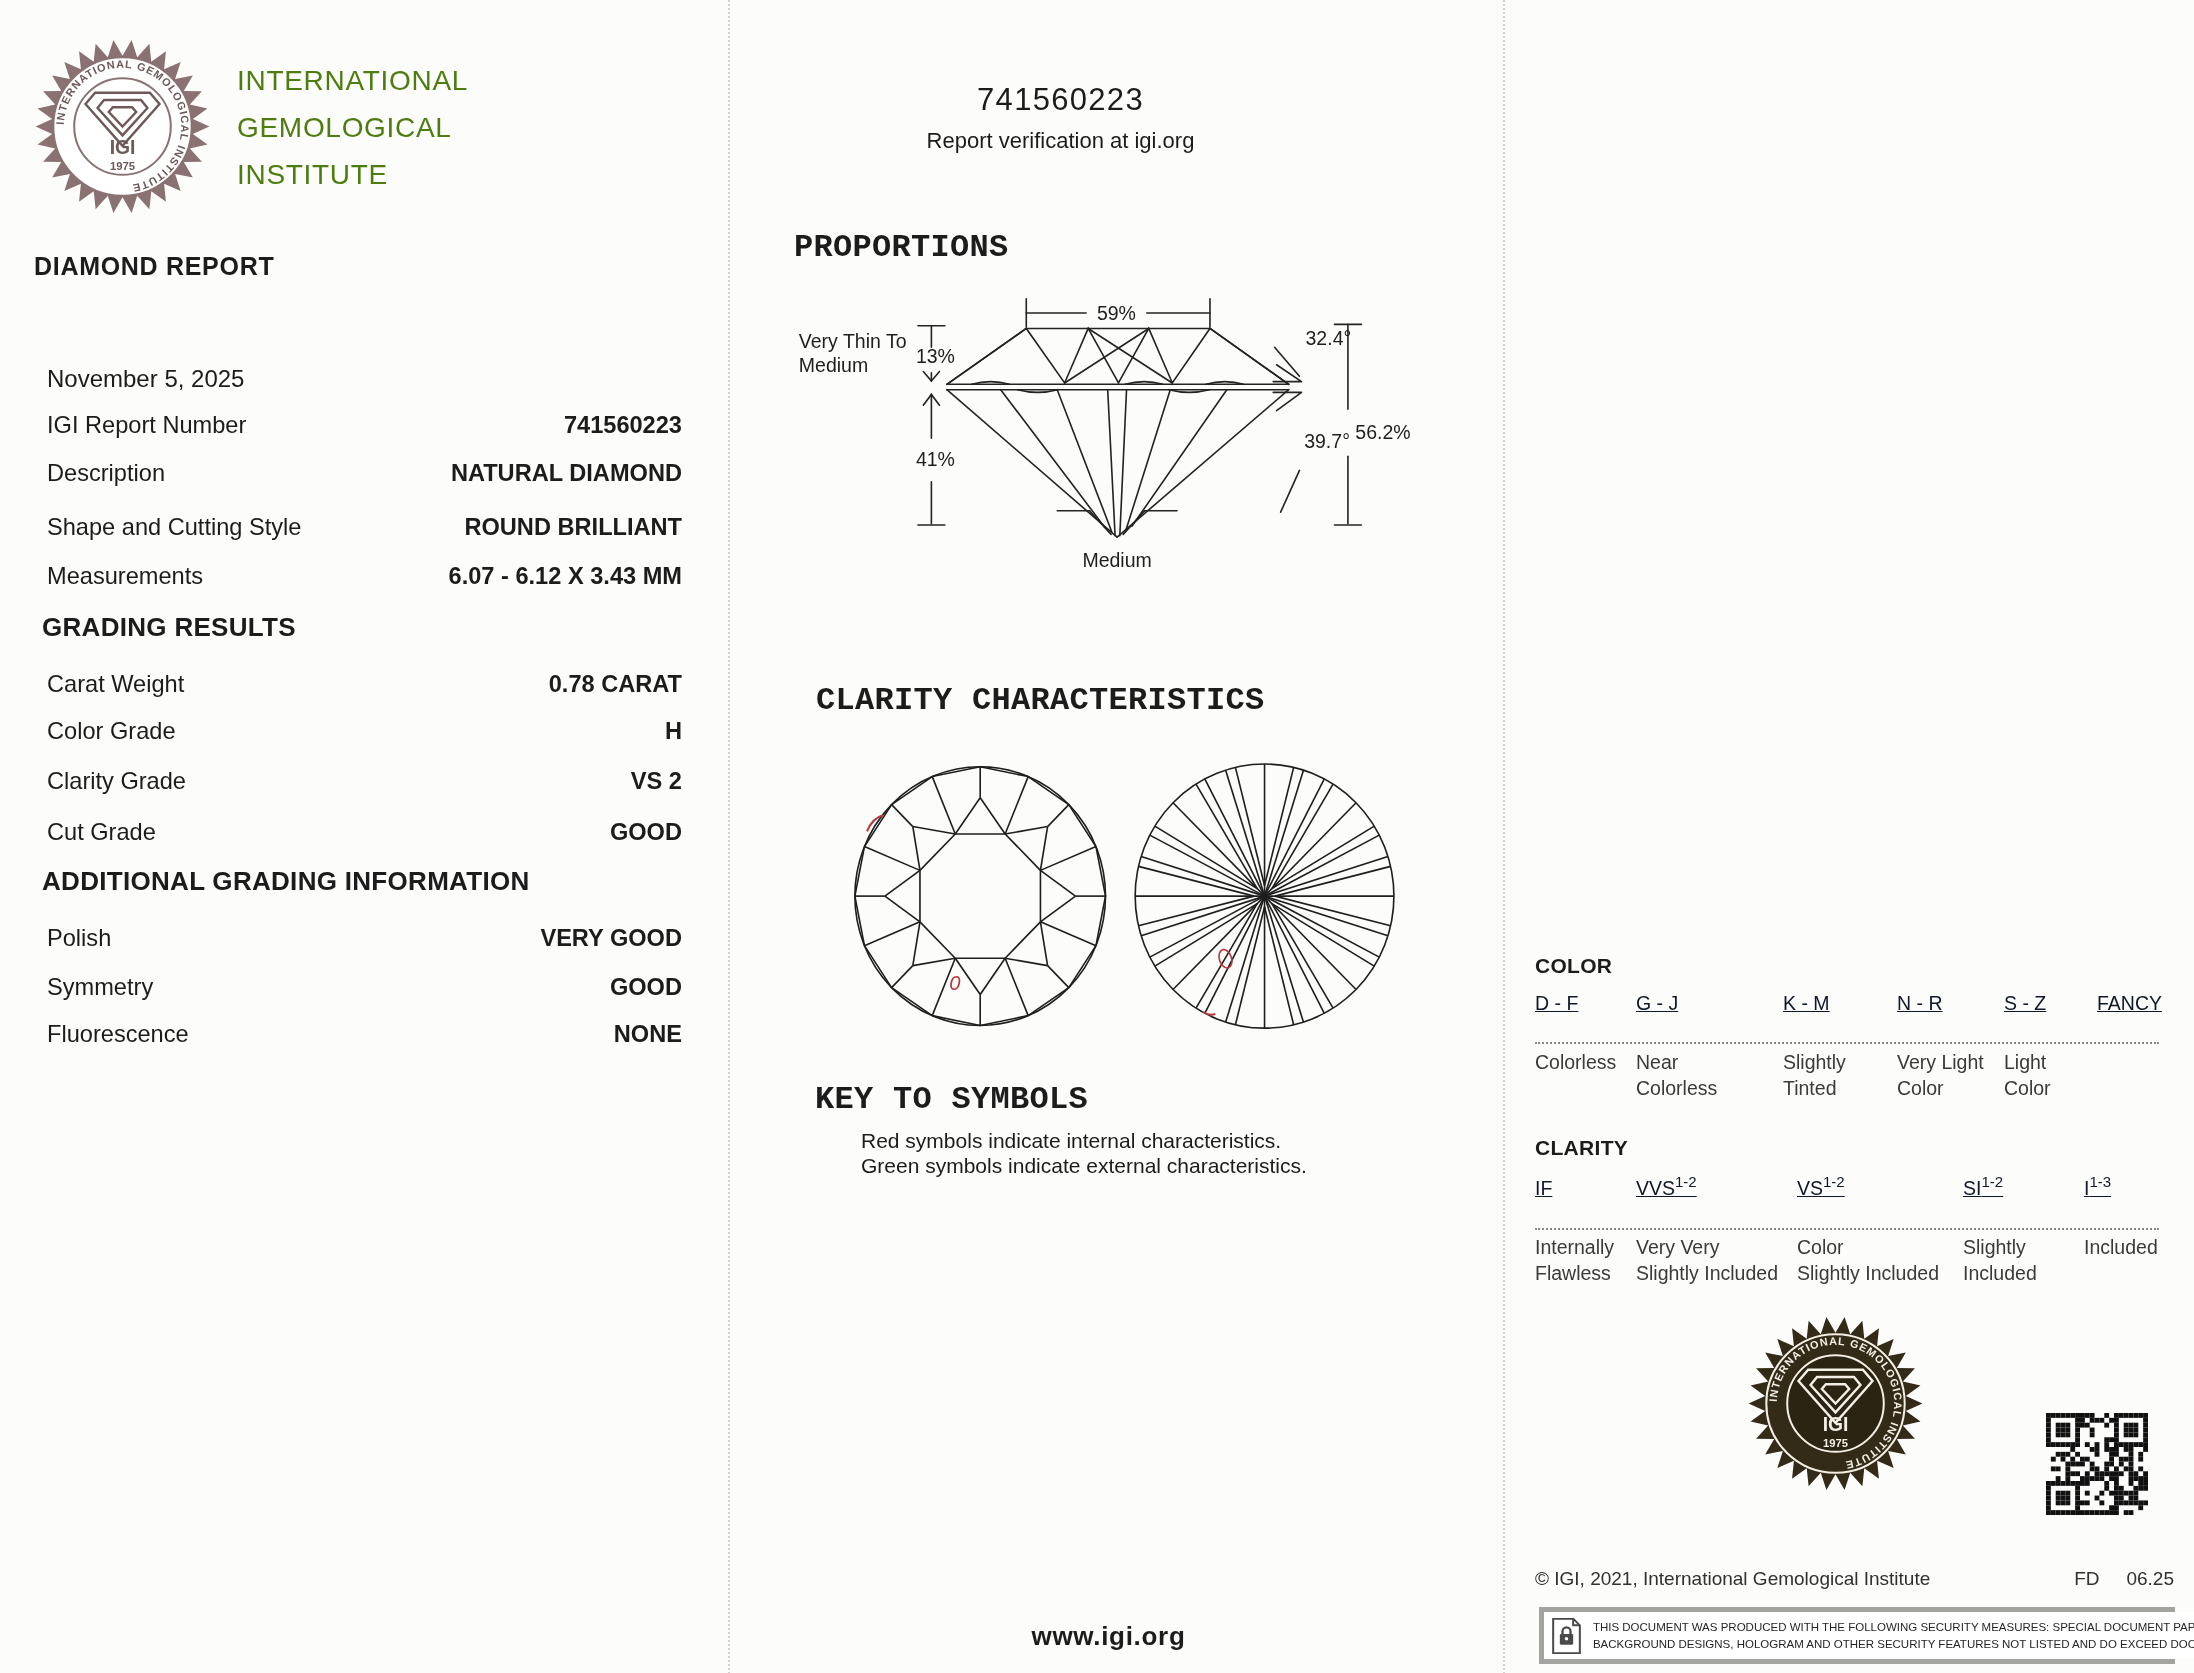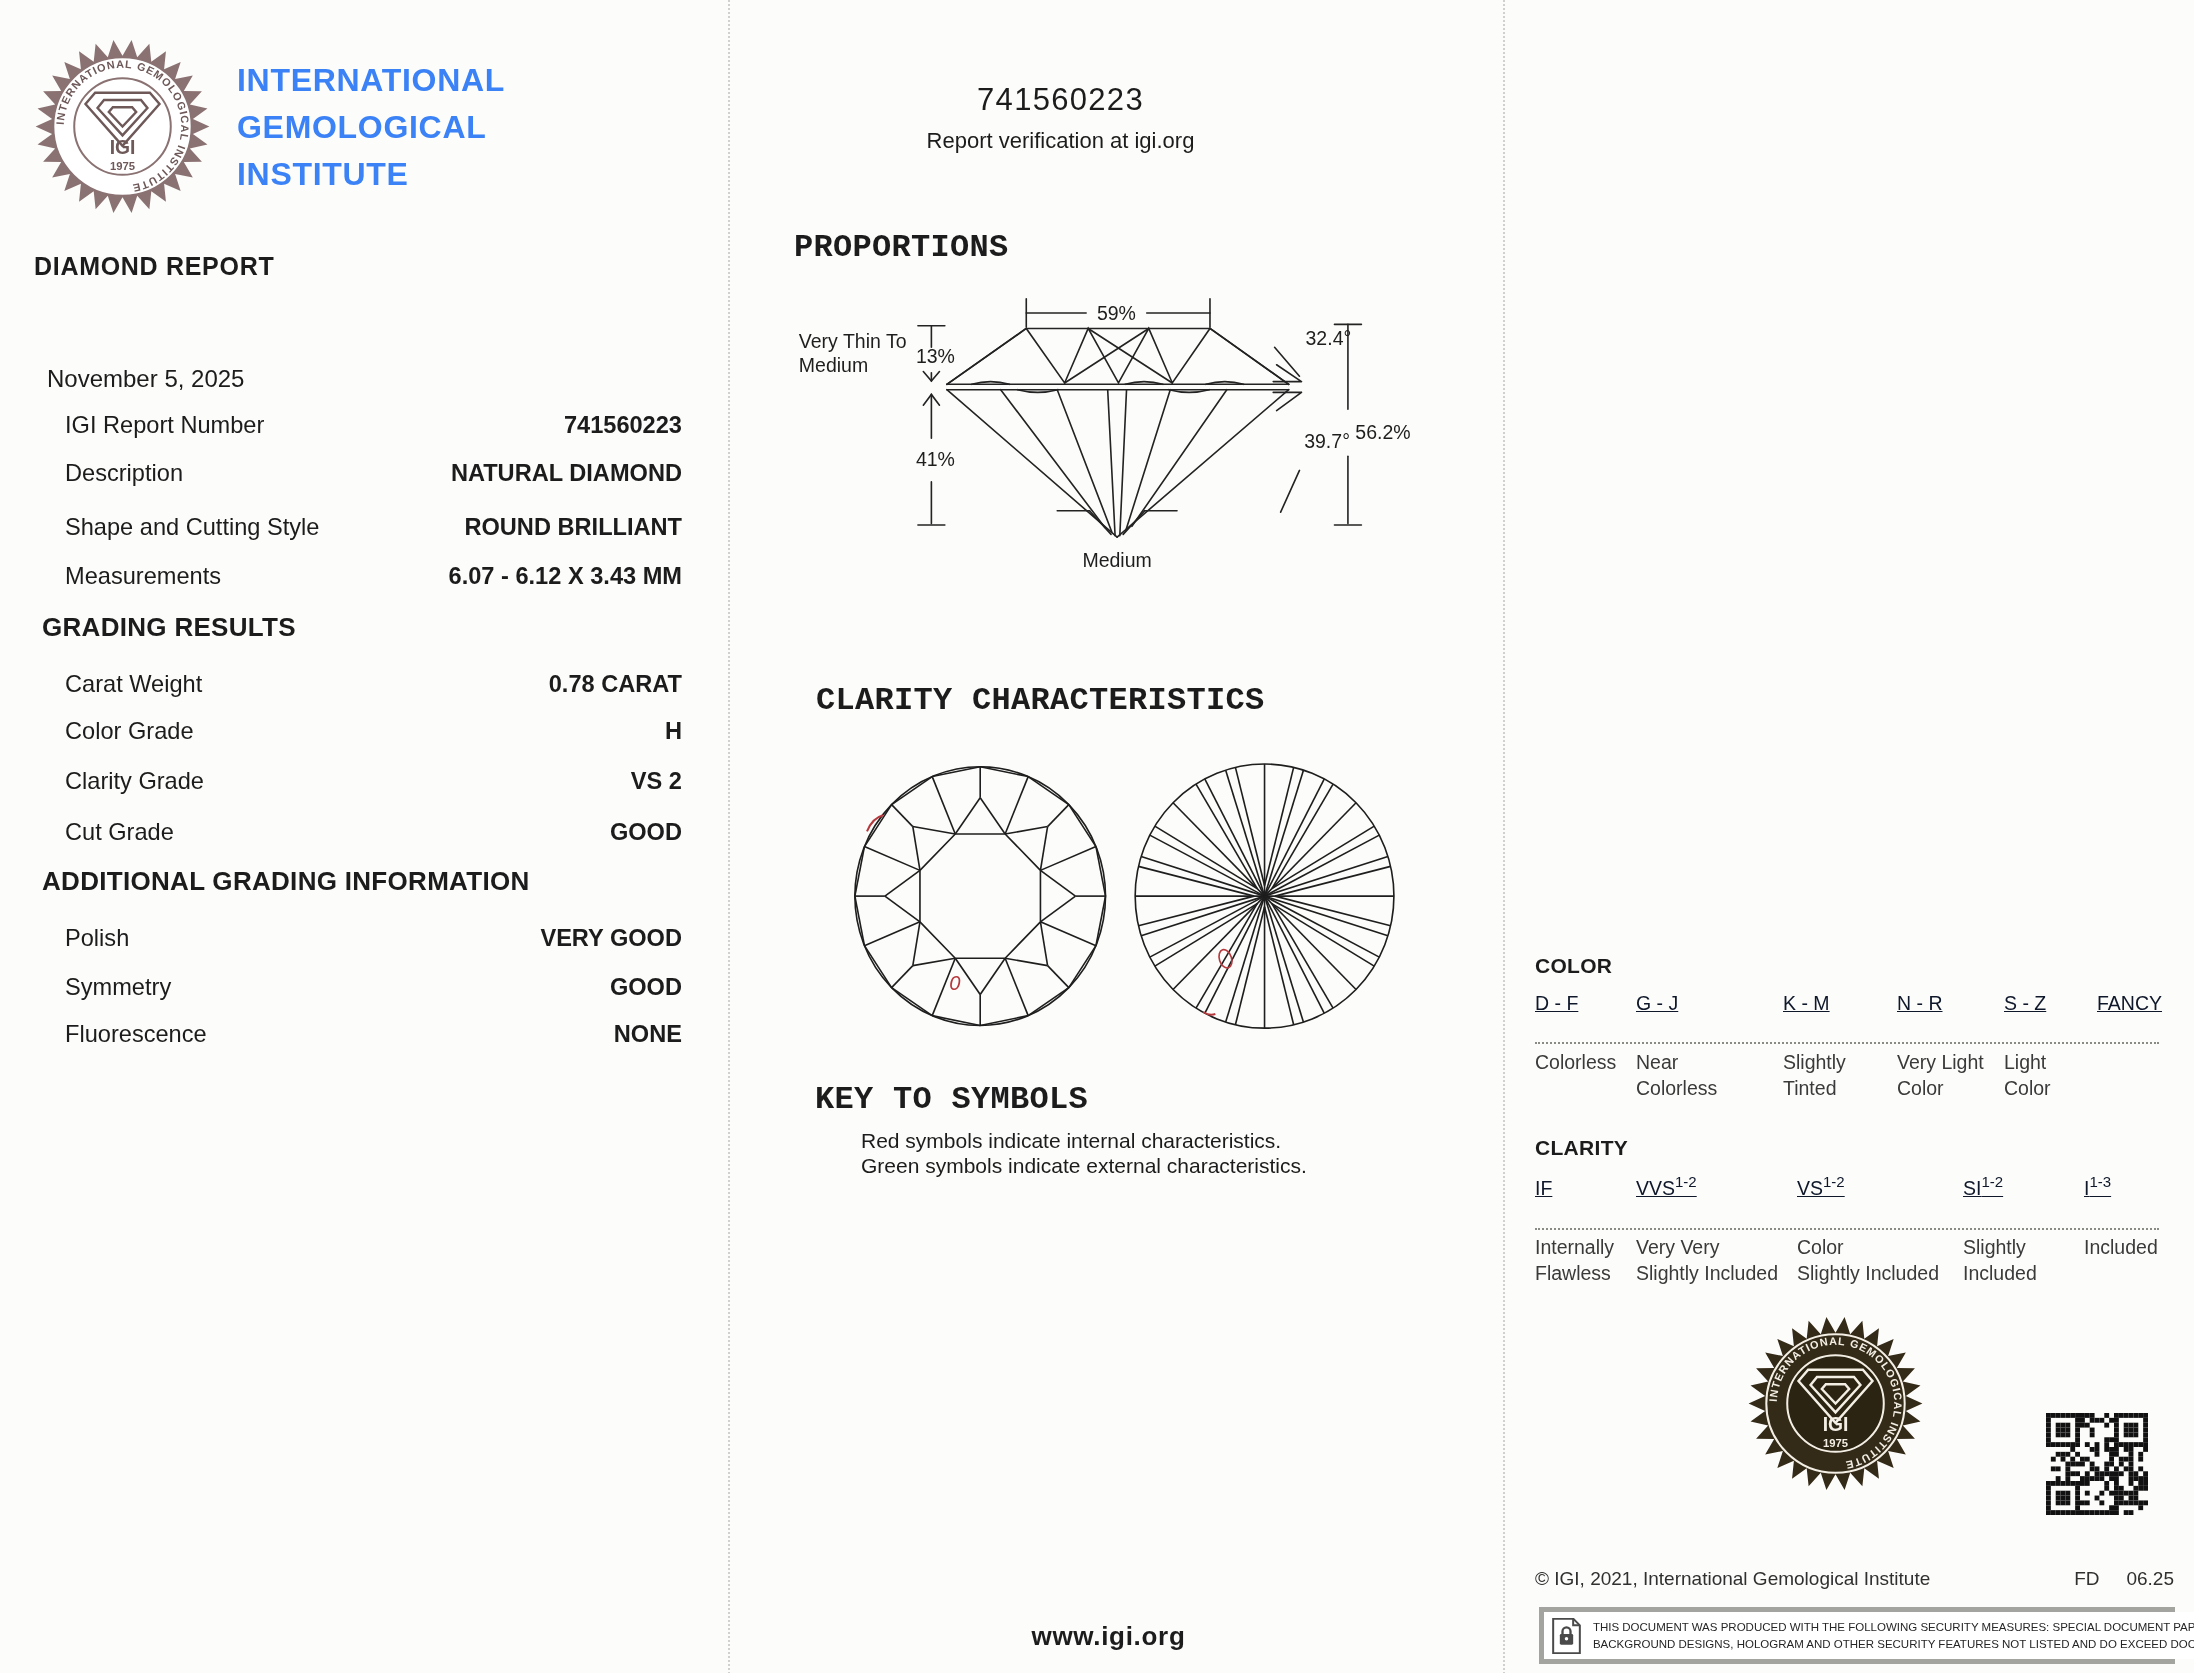--- a/index.html
+++ b/index.html
@@ -1,24 +1,24 @@
 <!DOCTYPE html>
 <html style="font-size:10.8px"><head>
 <meta charset="utf-8">
 <style>
   html,body{margin:0;padding:0;background:#e9e9e6;}
   #page{position:relative;width:2194px;height:1674px;background:#fcfcfa;overflow:hidden;
         font-family:"Liberation Sans", sans-serif;color:#1c1c1c;}
   .abs{position:absolute;}
   .fold{position:absolute;top:0;height:1674px;width:0;border-left:2px dotted #c9c9c5;opacity:.85;}
-  .brand-title{font-size:32px;font-weight:700;line-height:47px;letter-spacing:0.7px;color:#3b82f6;}
+  .brand-title{font-size:28px;font-weight:400;line-height:47px;letter-spacing:0.7px;color:#4d7c0f;}
   .doc-type{font-size:25px;font-weight:700;letter-spacing:0.7px;}
   .date{font-size:24px;}
   .inforow{left:47px;width:635px;display:flex;justify-content:space-between;align-items:baseline;}
-  .inforow .lbl{font-size:23.6px;margin-left:18px;}
+  .inforow .lbl{font-size:23.6px;}
   .inforow .val{font-size:23.6px;font-weight:700;text-align:right;}
   .sechead{left:42px;font-size:26px;font-weight:700;letter-spacing:0.3px;}
   .cnum{font-size:31px;letter-spacing:1.3px;text-align:center;width:337px;}
   .cnote{font-size:22px;text-align:center;width:337px;}
   .midhead{font-size:32px;font-weight:700;letter-spacing:0.3px;font-family:Liberation Mono, monospace;}
   .keyline{font-size:21px;}
   .rtitle{font-size:21px;font-weight:700;letter-spacing:0.3px;}
   .rgrade{font-size:19.5px;color:#0f172a;text-decoration:underline;}
   .rdesc{font-size:19.5px;color:#3a3a3a;}
   .rrule{left:1535px;width:624px;height:0;border-top:2px dotted #8a8a87;}

